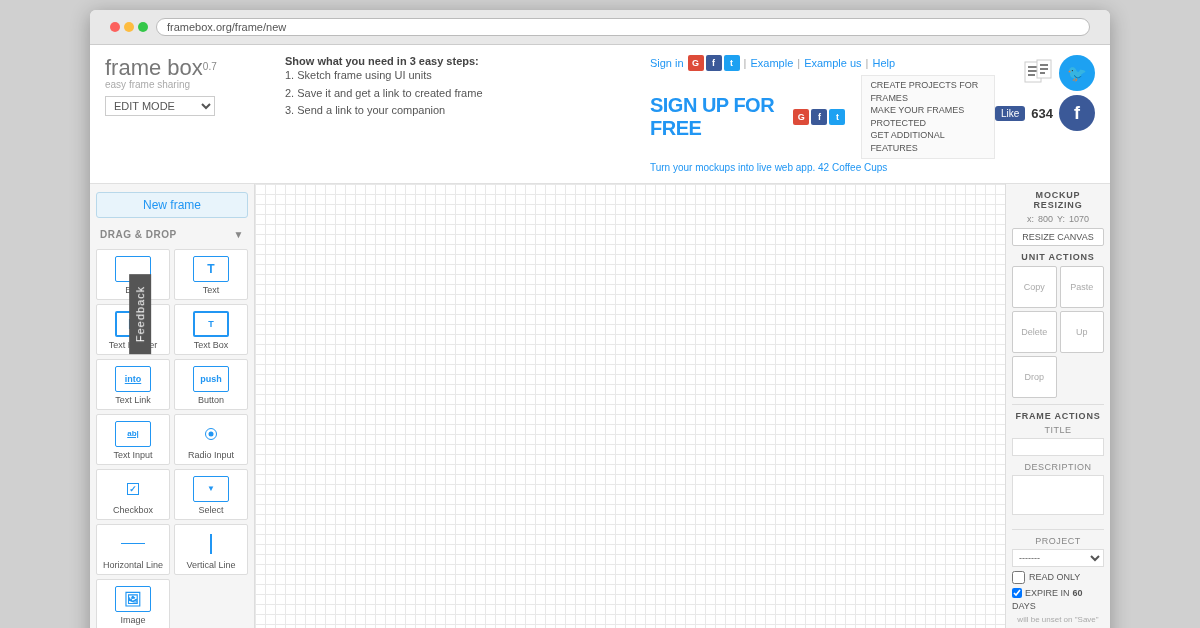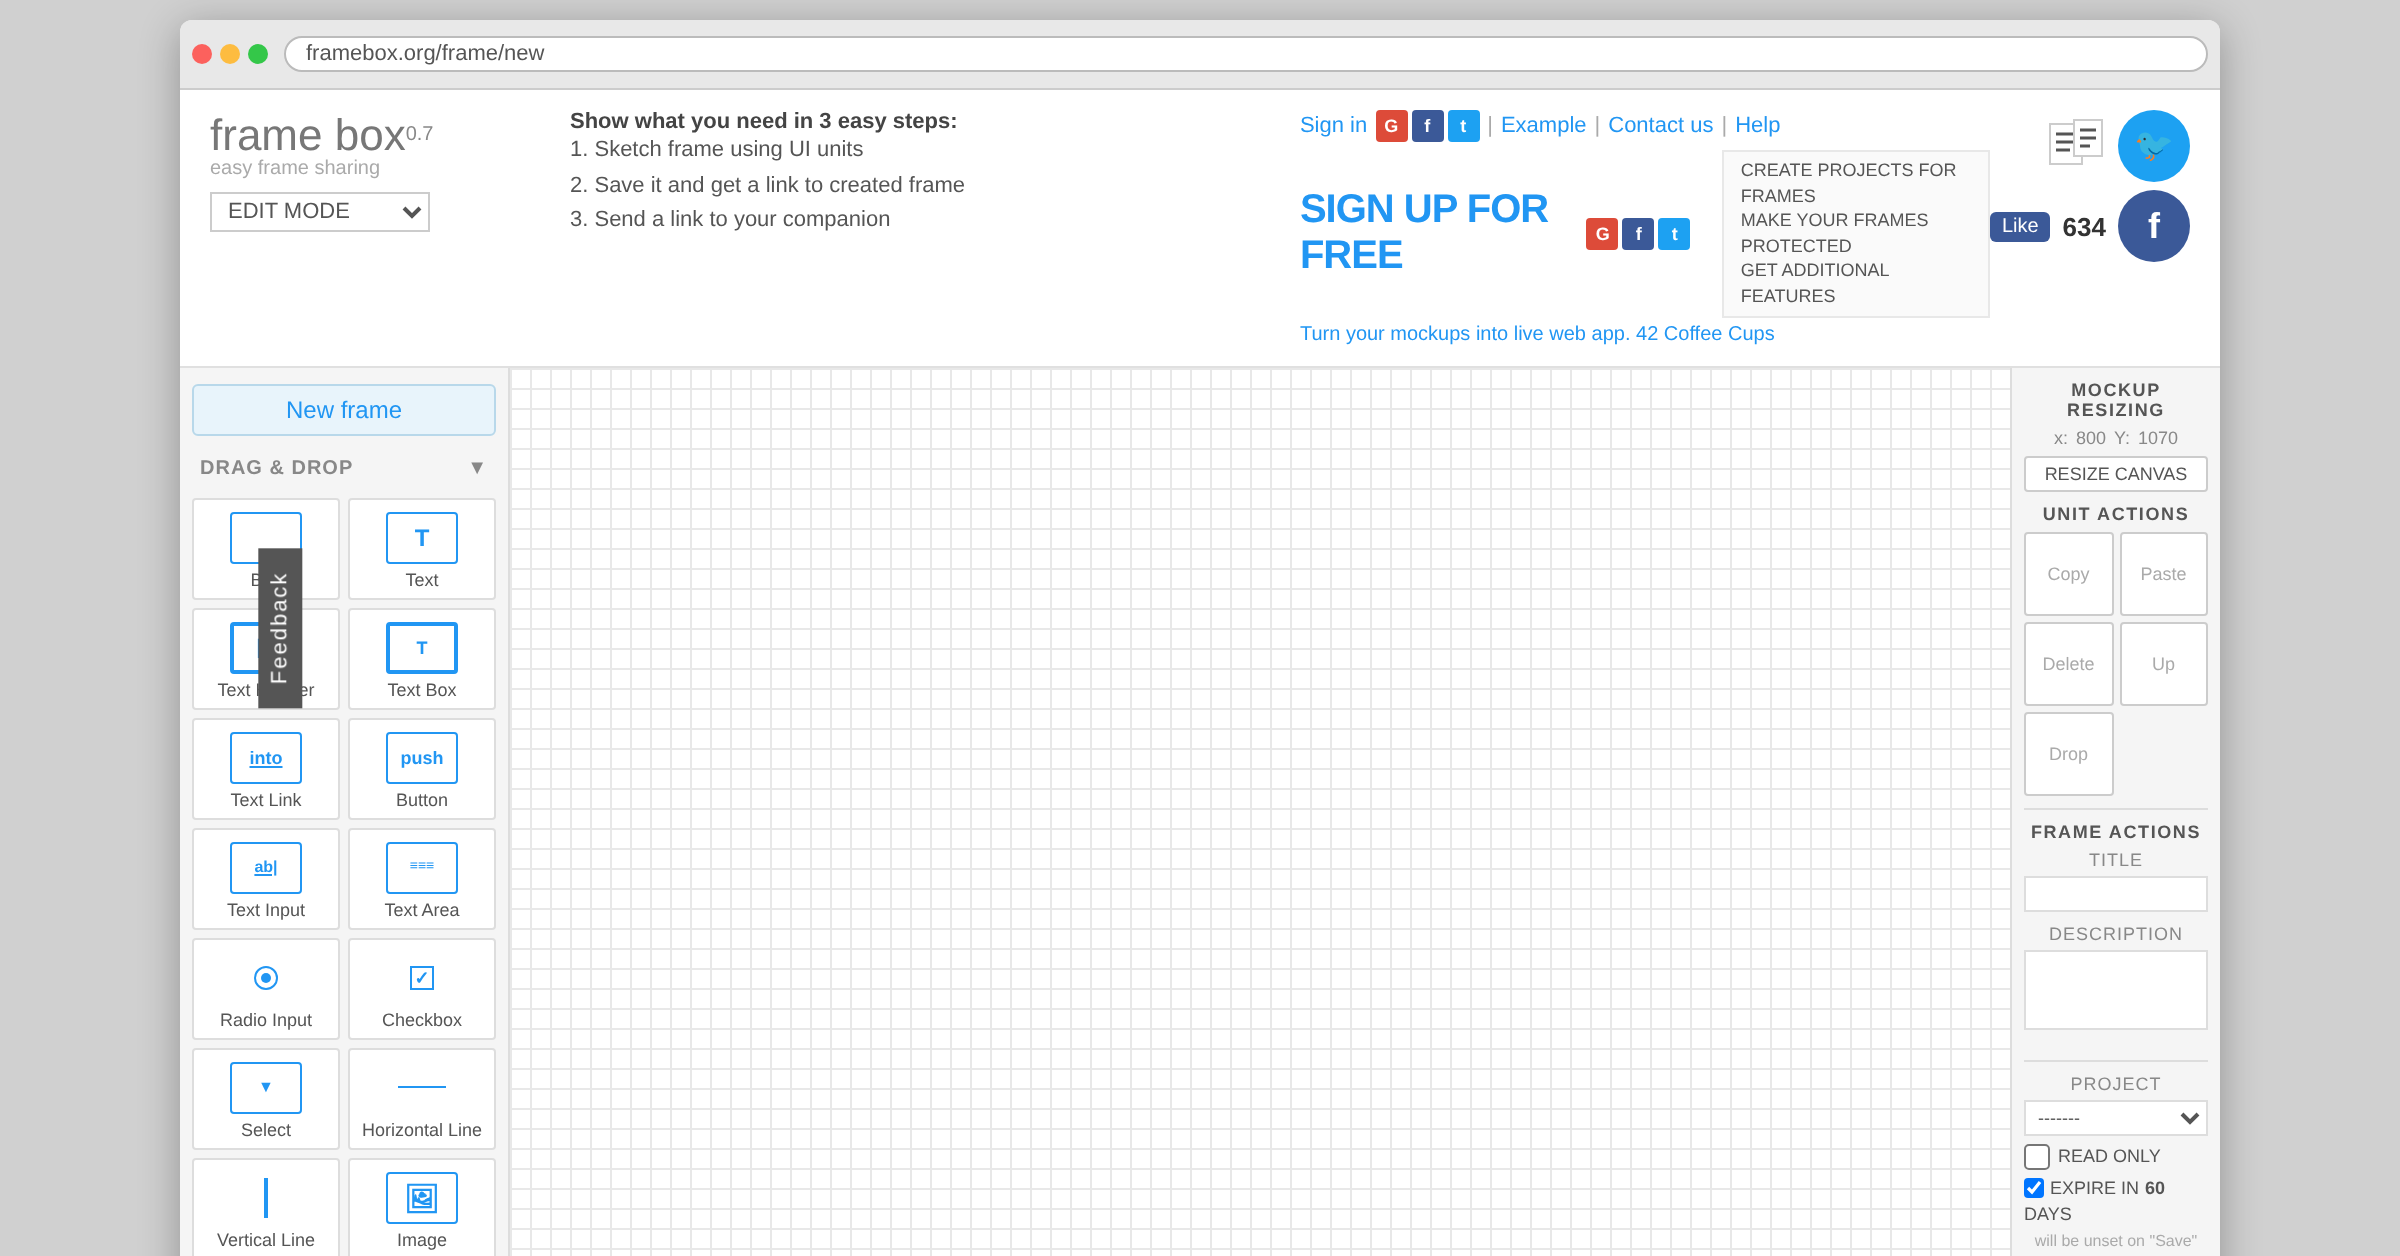--- a/index.html
+++ b/index.html
@@ -15,21 +15,21 @@
     }
     .browser-window {
       width: 1020px;
       background: #f0f0f0;
       border-radius: 6px;
       box-shadow: 0 4px 20px rgba(0,0,0,0.3);
       overflow: hidden;
     }
     .browser-chrome {
       background: #e8e8e8;
-      padding: 8px 6px;
+      padding: 8px 20px;
       border-bottom: 1px solid #ccc;
       display: flex;
       align-items: center;
       gap: 8px;
     }
     .browser-dots { display: flex; gap: 4px; }
     .browser-dot { width: 10px; height: 10px; border-radius: 50%; }
     .dot-red { background: #fc615d; }
     .dot-yellow { background: #fdbc40; }
     .dot-green { background: #34c749; }
@@ -502,21 +502,21 @@
         <div class="header-links">
           <a>Sign in</a>
           <div class="social-icons-small">
             <div class="social-icon-small icon-gplus">G</div>
             <div class="social-icon-small icon-fb">f</div>
             <div class="social-icon-small icon-tw">t</div>
           </div>
           <span class="sep">|</span>
           <a>Example</a>
           <span class="sep">|</span>
-          <a>Contact us</a>
+          <a>Example us</a>
           <span class="sep">|</span>
           <a>Help</a>
         </div>
         <div class="signup-section">
           <span class="signup-text">SIGN UP FOR FREE</span>
           <div class="social-icons-small">
             <div class="social-icon-small icon-gplus">G</div>
             <div class="social-icon-small icon-fb">f</div>
             <div class="social-icon-small icon-tw">t</div>
           </div>
@@ -595,24 +595,20 @@
           <div class="ui-item">
             <div class="ui-item-icon icon-push">push</div>
             <span class="ui-item-label">Button</span>
           </div>
 
           <div class="ui-item">
             <div class="ui-item-icon icon-input-ab">ab|</div>
             <span class="ui-item-label">Text Input</span>
           </div>
 
-          <div class="ui-item">
-            <div class="ui-item-icon icon-textarea" style="font-size:7px;">≡≡≡</div>
-            <span class="ui-item-label">Text Area</span>
-          </div>
 
           <div class="ui-item">
             <div class="ui-item-icon" style="border:none; align-items:center; justify-content:center;">
               <div class="icon-radio"></div>
             </div>
             <span class="ui-item-label">Radio Input</span>
           </div>
 
           <div class="ui-item">
             <div class="ui-item-icon" style="border:none;">

